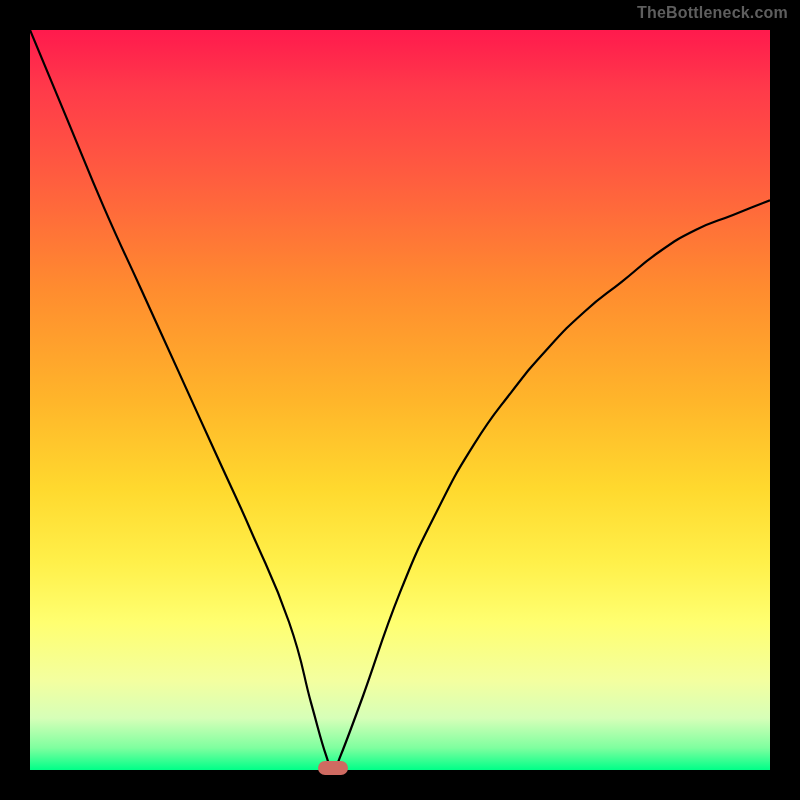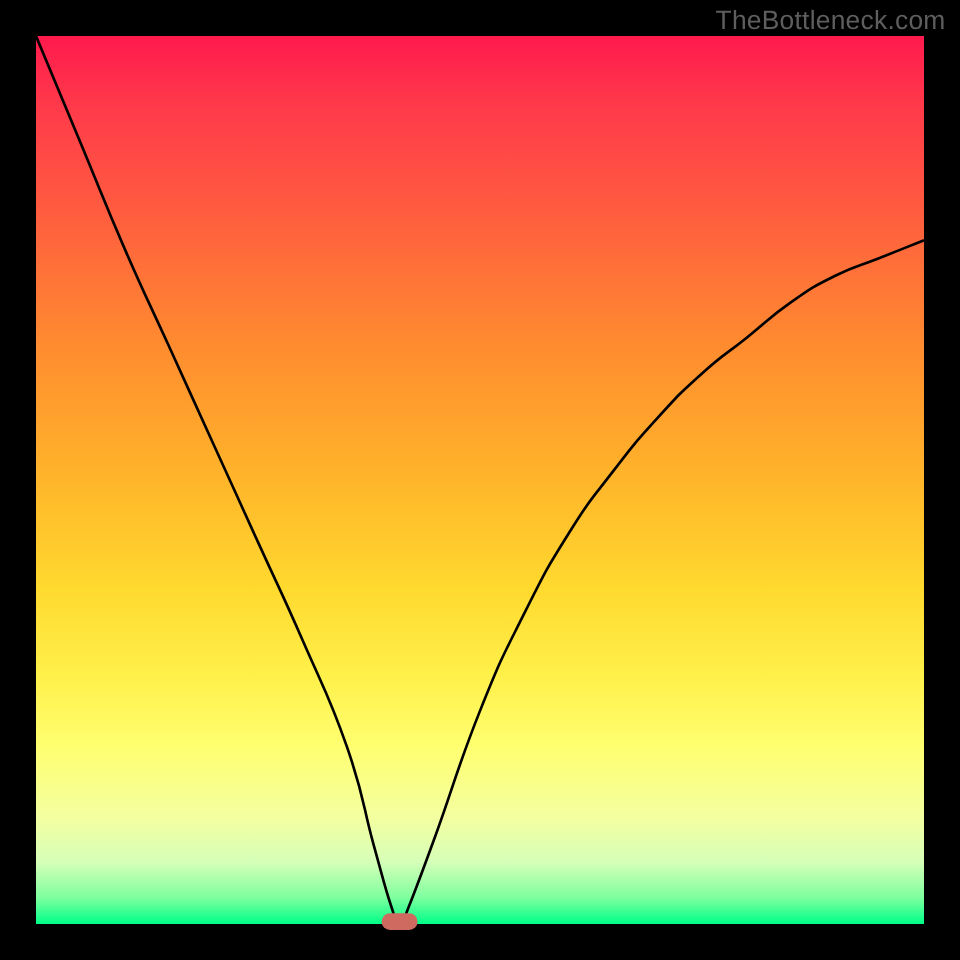--- a/index.html
+++ b/index.html
@@ -37,23 +37,23 @@
       #d6ffb8 93%,
       #7fff9f 97%,
       #00ff88 100%
     );
   }
   .watermark {
     position: absolute;
     top: 4px;
     right: 12px;
     color: #5e5e5e;
-    font-size: 22px;
+    font-size: 16px;
     letter-spacing: 0.2px;
-    font-weight: 400;
+    font-weight: 700;
     z-index: 5;
   }
   svg.curve {
     position: absolute;
     left: 0;
     top: 0;
     width: 740px;
     height: 740px;
     pointer-events: none;
   }

